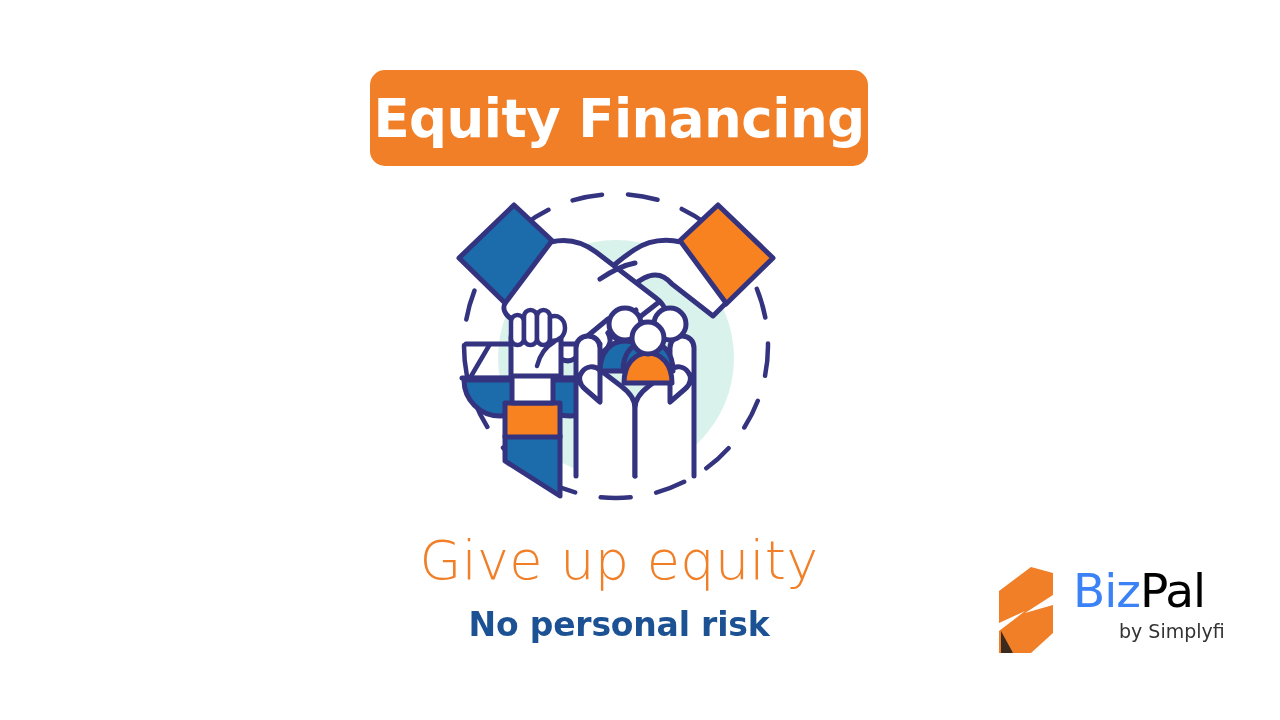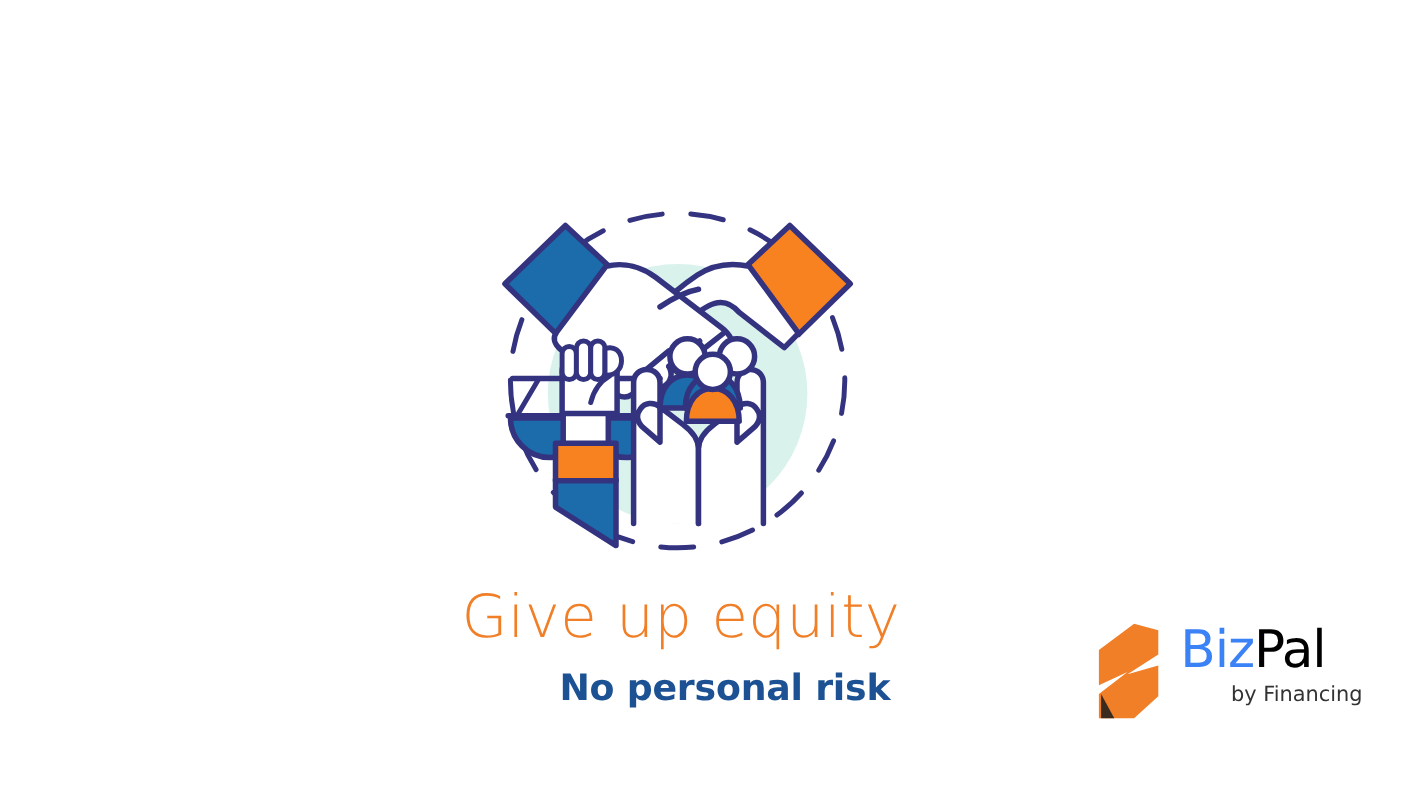--- a/index.html
+++ b/index.html
@@ -82,21 +82,20 @@
     top: 607px;
     width: 1238px;
     text-align: center;
     color: #1C5293;
     font-family: "DejaVu Sans", sans-serif;
     font-size: 33px;
     font-weight: bold;
     letter-spacing: -0.2px;
     line-height: 1.1;
     white-space: nowrap;
-    padding-left: 40px;
   }
 
   
   .logo {
     position: absolute;
     left: 995px;
     top: 565px;
     width: 240px;
     height: 90px;
   }
@@ -132,20 +131,23 @@
     letter-spacing: 0px;
     line-height: 1;
     white-space: nowrap;
   }
 </style>
 </head>
 <body>
 
 <div class="slide">
 
+  <div class="title-banner">
+    <span class="title-text">Equity Financing</span>
+  </div>
 
   <div class="illustration">
     <svg viewBox="0 0 336 326" xmlns="http://www.w3.org/2000/svg">
       <defs>
         <clipPath id="clipMint">
           <circle cx="168" cy="172" r="118"></circle>
         </clipPath>
       </defs>
 
       <circle cx="168" cy="172" r="118" fill="#DAF2EC"></circle>
@@ -268,16 +270,16 @@
   <div class="logo">
     <div class="logo-mark">
       <svg viewBox="0 0 62 90" xmlns="http://www.w3.org/2000/svg">
         <path d="M36 2 L4 26 L4 58 L30 46 L4 66 L4 88 L36 88 L58 68 L58 40 L30 48 L58 30 L58 8 Z" fill="#F07F27"></path>
         <path d="M6 66 L18 88 L6 88 Z" fill="#3B2A1E"></path>
       </svg>
     </div>
     <div class="logo-word">
       <span class="biz">Biz</span><span class="pal">Pal</span>
     </div>
-    <div class="logo-tagline">by Financing</div>
+    <div class="logo-tagline">by Simplyfi</div>
   </div>
 
 </div>
 
 </body></html>

